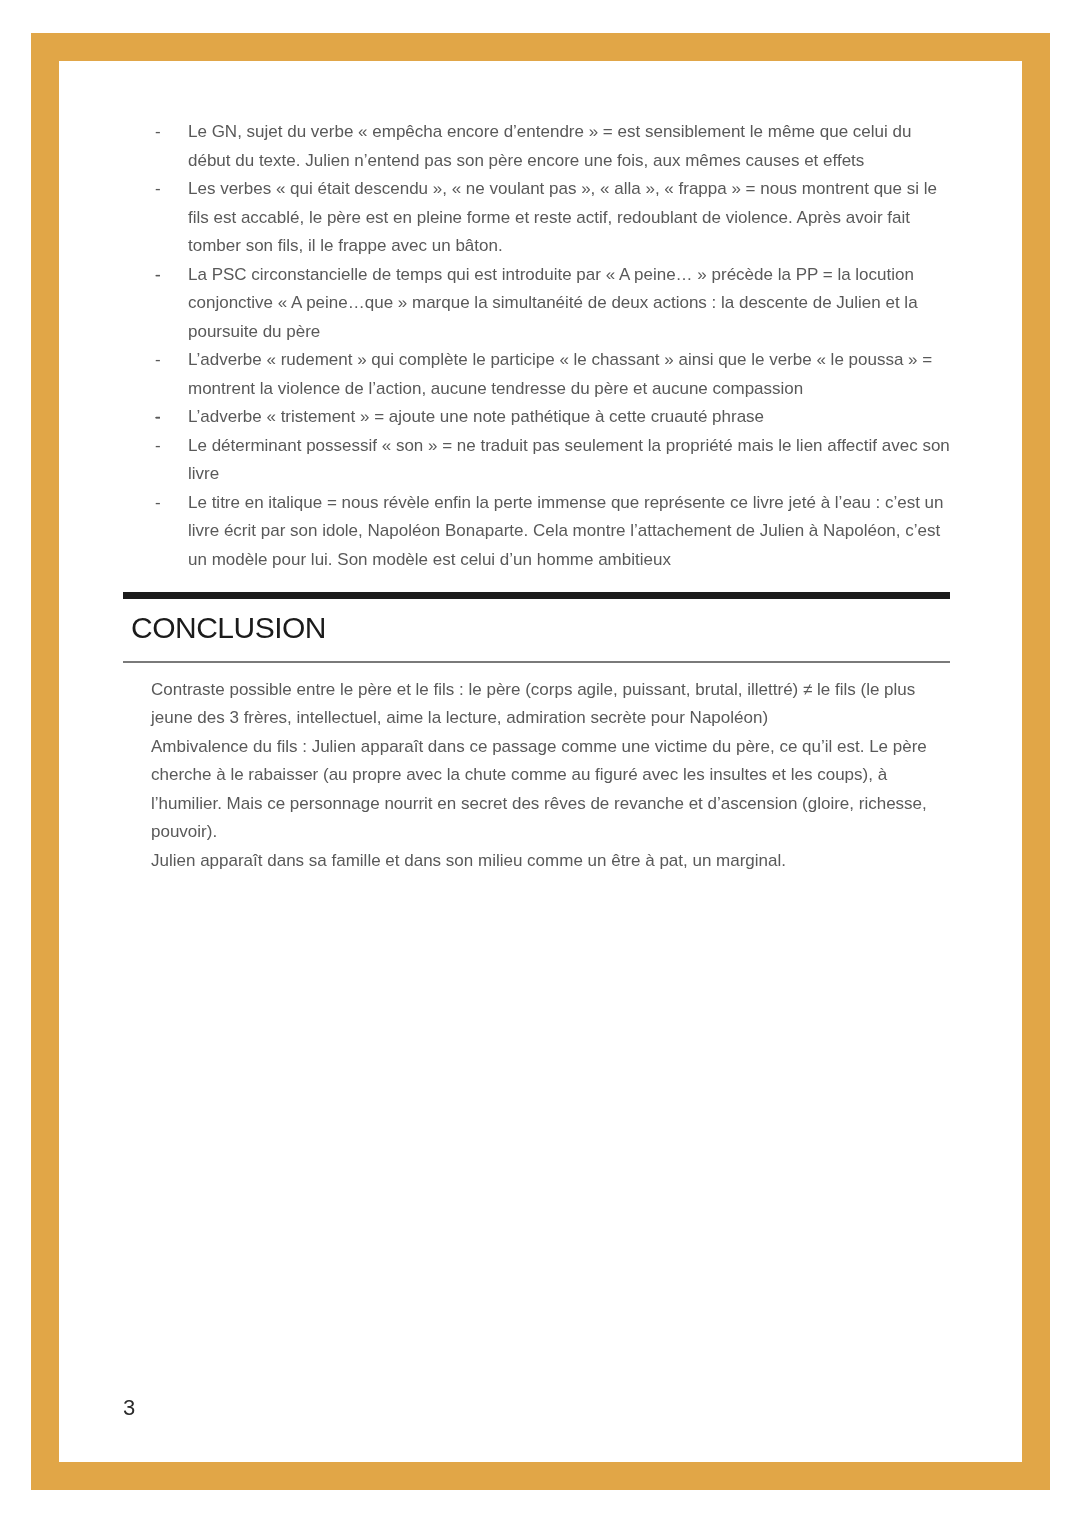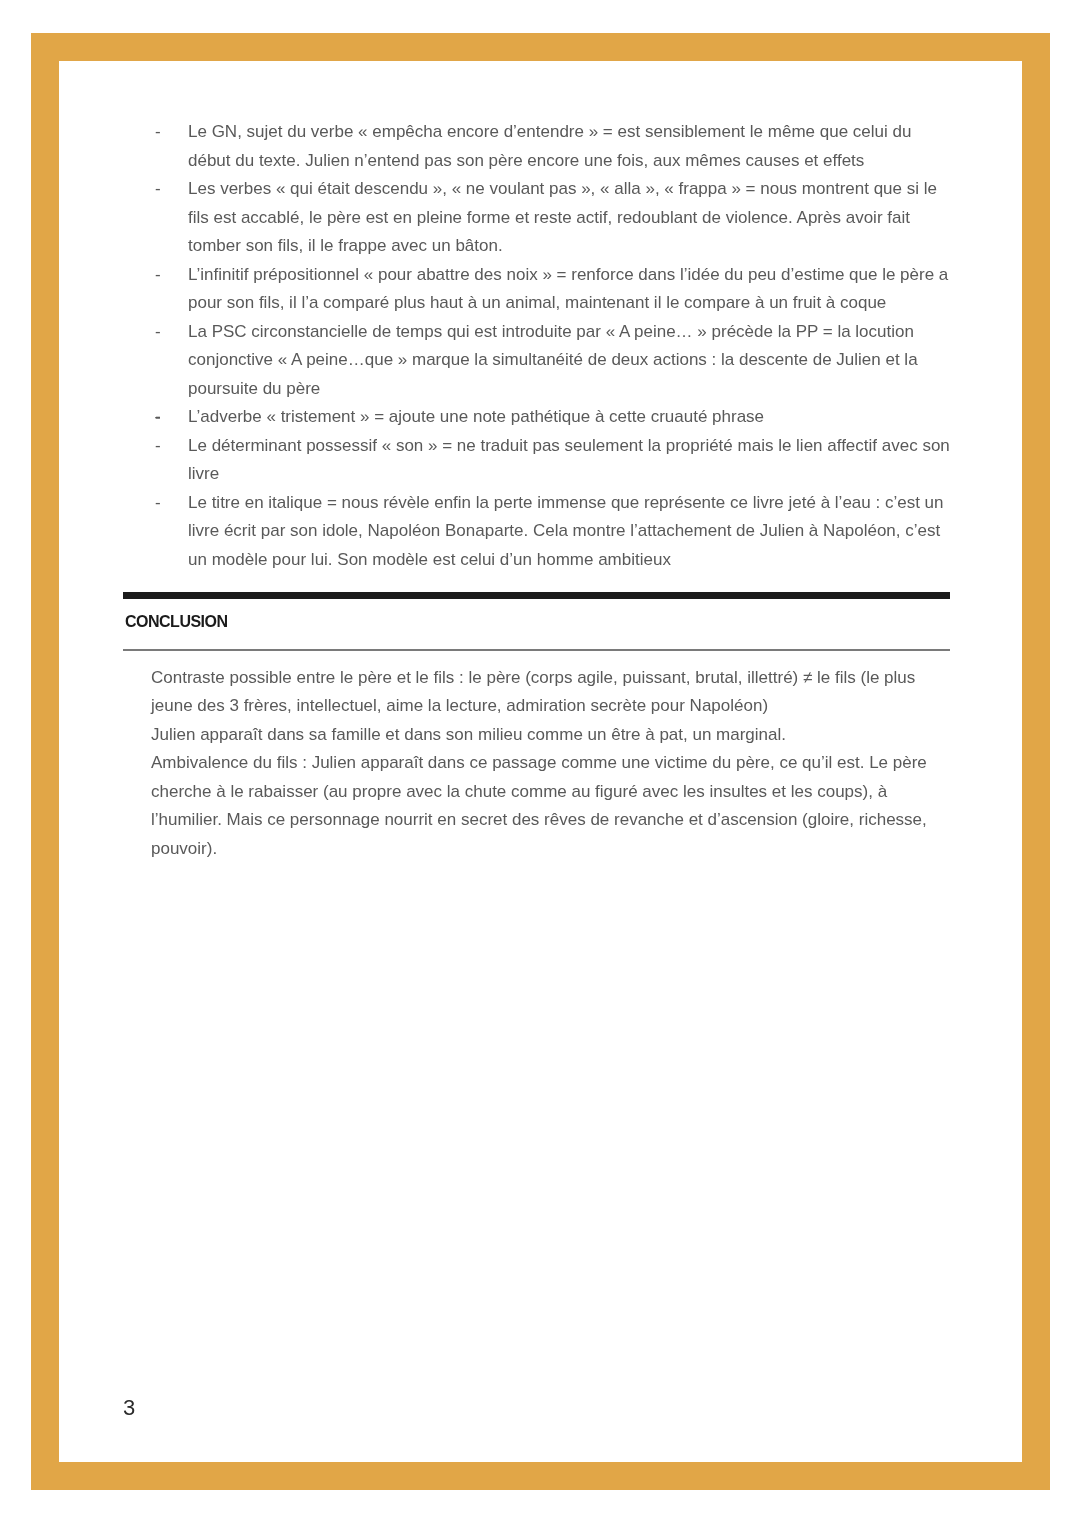--- a/index.html
+++ b/index.html
@@ -29,56 +29,56 @@
   ul.bullets{list-style:none;margin:0;padding:0;}
   li.bullet-item{position:relative;padding-left:65px;margin:0;}
   li.bullet-item .dash{position:absolute;left:32px;top:0;}
   .conclusion-heading-wrap{
     margin-top:18px;
     border-top:7px solid var(--heading-text);
     border-bottom:2px solid var(--rule-thin);
     padding:7px 0 10px 0;
   }
   h2.conclusion-title{
-    margin:2px;font-size:16px;font-weight:700;letter-spacing:-0.5px;
+    margin:8px;font-size:30px;font-weight:400;letter-spacing:-0.5px;
     color:var(--heading-text);
   }
   .paragraphs{margin-top:13px;margin-left:28px;}
   .paragraphs p{margin:0;}
   .page-number{
     position:absolute;left:64px;bottom:40px;
     font-size:22px;color:var(--page-num);
   }
 </style>
 </head>
 <body>
 
 <div class="frame">
   <div class="content">
 
     <ul class="bullets">
         <li class="bullet-item"><span class="dash">-</span><span>Le GN, sujet du verbe « empêcha encore d’entendre » = est sensiblement le même que celui du début du texte. Julien n’entend pas son père encore une fois, aux mêmes causes et effets</span></li>
         <li class="bullet-item"><span class="dash">-</span><span>Les verbes « qui était descendu », « ne voulant pas », « alla », « frappa » = nous montrent que si le fils est accablé, le père est en pleine forme et reste actif, redoublant de violence. Après avoir fait tomber son fils, il le frappe avec un bâton.</span></li>
-        <li class="bullet-item"><span class="dash">-</span><span>L’infinitif prépositionnel « pour abattre des noix » = renforce dans l’idée du peu d’estime que le père a pour son fils, il l’a comparé plus haut à un animal, maintenant il le compare à un fruit à coque</span></li>
+        <li class="bullet-item"><span class="dash">-</span></li>
         <li class="bullet-item"><span class="dash">-</span><span>La PSC circonstancielle de temps qui est introduite par « A peine… » précède la PP = la locution conjonctive « A peine…que » marque la simultanéité de deux actions : la descente de Julien et la poursuite du père</span></li>
-        <li class="bullet-item"><span class="dash">-</span></li>
+        <li class="bullet-item"><span class="dash">-</span><span>L’adverbe « rudement » qui complète le participe « le chassant » ainsi que le verbe « le poussa » = montrent la violence de l’action, aucune tendresse du père et aucune compassion</span></li>
         <li class="bullet-item"><span class="dash">-</span></li>
         <li class="bullet-item"><span class="dash">-</span></li>
         <li class="bullet-item"><span class="dash">-</span></li>
         <li class="bullet-item"><span class="dash">-</span><span>L’adverbe « tristement » = ajoute une note pathétique à cette cruauté phrase</span></li>
         <li class="bullet-item"><span class="dash">-</span><span>Le déterminant possessif « son » = ne traduit pas seulement la propriété mais le lien affectif avec son livre</span></li>
         <li class="bullet-item"><span class="dash">-</span><span>Le titre en italique = nous révèle enfin la perte immense que représente ce livre jeté à l’eau : c’est un livre écrit par son idole, Napoléon Bonaparte. Cela montre l’attachement de Julien à Napoléon, c’est un modèle pour lui. Son modèle est celui d’un homme ambitieux</span></li>
       </ul>
 
     <section>
       <div class="conclusion-heading-wrap">
         <h2 class="conclusion-title">CONCLUSION</h2>
       </div>
       <div class="paragraphs">
           <p>Contraste possible entre le père et le fils : le père (corps agile, puissant, brutal, illettré) ≠ le fils (le plus jeune des 3 frères, intellectuel, aime la lecture, admiration secrète pour Napoléon)</p>
+          <p>Ambivalence du fils : Julien apparaît dans ce passage comme une victime du père, ce qu’il est. Le père cherche à le rabaisser (au propre avec la chute comme au figuré avec les insultes et les coups), à l’humilier. Mais ce personnage nourrit en secret des rêves de revanche et d’ascension (gloire, richesse, pouvoir).</p>
           <p>Julien apparaît dans sa famille et dans son milieu comme un être à pat, un marginal.</p>
-          <p>Ambivalence du fils : Julien apparaît dans ce passage comme une victime du père, ce qu’il est. Le père cherche à le rabaisser (au propre avec la chute comme au figuré avec les insultes et les coups), à l’humilier. Mais ce personnage nourrit en secret des rêves de revanche et d’ascension (gloire, richesse, pouvoir).</p>
         </div>
     </section>
 
     <div class="page-number">3</div>
   </div>
 </div>
 
 </body></html>

